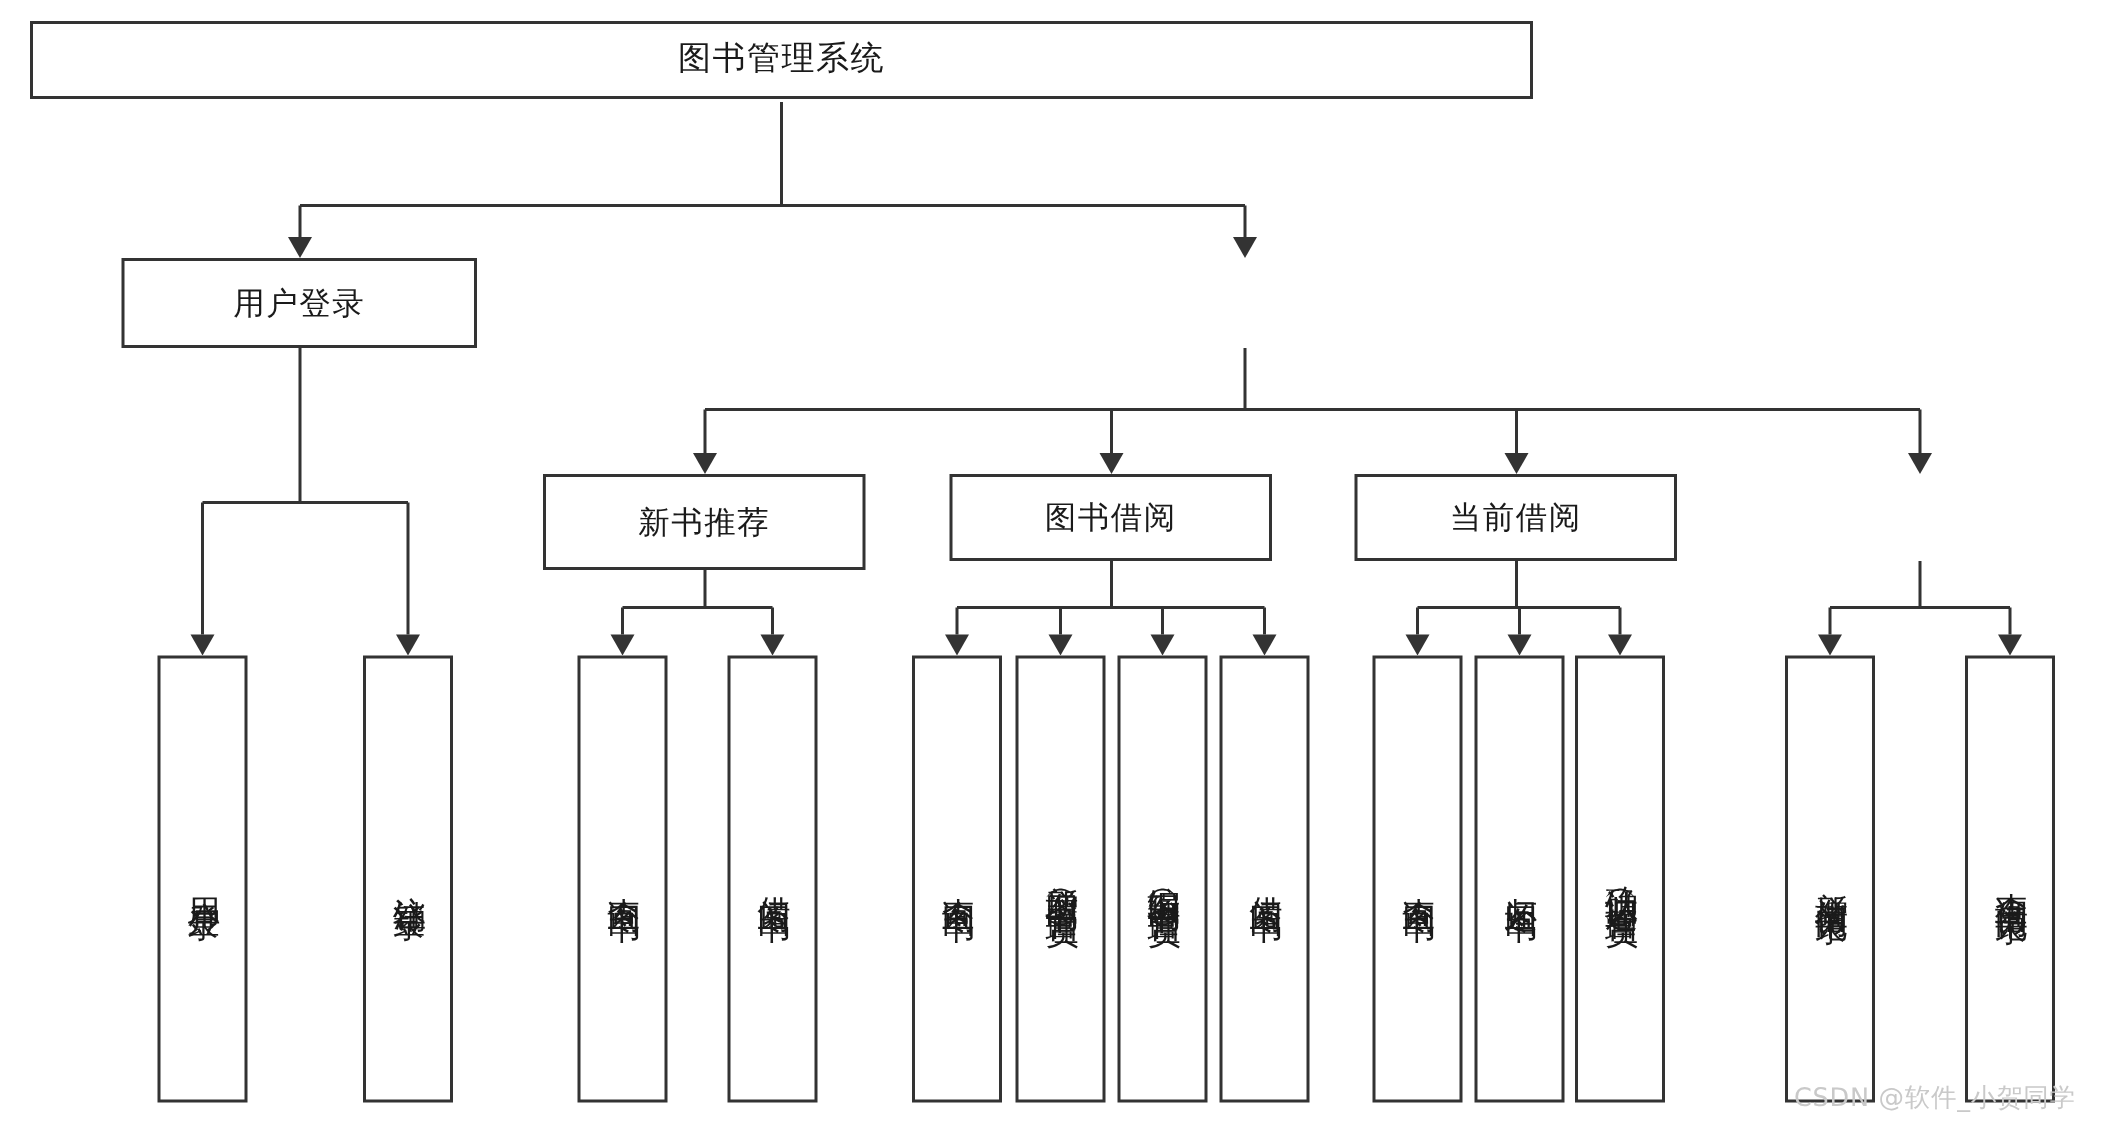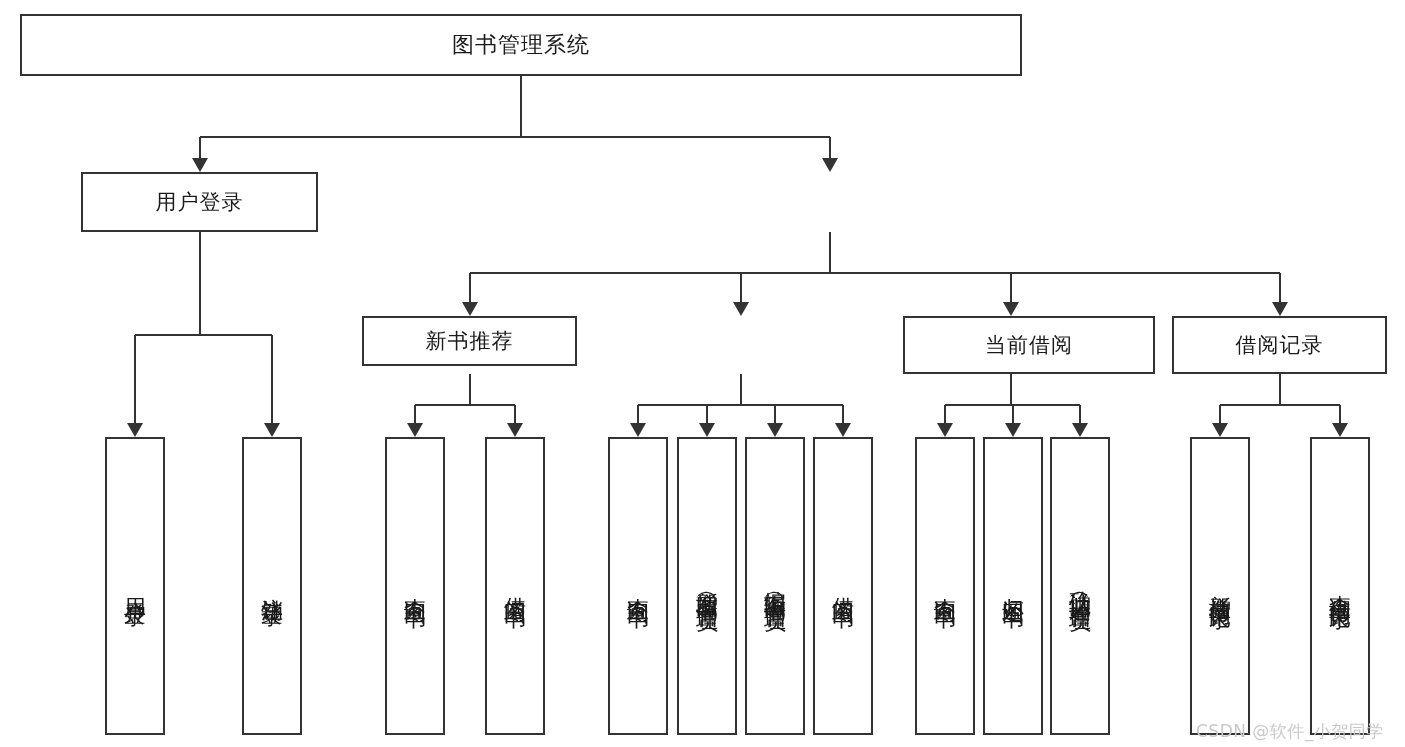--- a/index.html
+++ b/index.html
@@ -142,36 +142,36 @@
       <div class="vline" style="left: 1079px; top: 405px; height: 18px;"></div>
       <div class="arrow" style="left: 1072px; top: 423px;"></div>
       <div class="vline" style="left: 1278.5px; top: 374px; height: 31px;"></div>
       <div class="hline" style="left: 1220px; top: 404px; width: 120px;"></div>
       <div class="vline" style="left: 1219px; top: 405px; height: 18px;"></div>
       <div class="arrow" style="left: 1212px; top: 423px;"></div>
       <div class="vline" style="left: 1339px; top: 405px; height: 18px;"></div>
       <div class="arrow" style="left: 1332px; top: 423px;"></div>
     </div>
 
-  <div class="node root horiz" style="left:20px; top:14px; width:1002px; height:62px;">
+  <div class="node root horiz" style="left:20px; top:14px; width:1002px; height:52px;">
     <span class="label">图书管理系统</span>
   </div>
 
   <div class="node horiz" style="left:81px; top:172px; width:237px; height:60px;">
     <span class="label">用户登录</span>
   </div>
 
-  <div class="node horiz" style="left:362px; top:316px; width:215px; height:50px;">
+  <div class="node horiz" style="left:362px; top:316px; width:215px; height:64px;">
     <span class="label">新书推荐</span>
   </div>
-  <div class="node horiz" style="left:903px; top:316px; width:252px; height:58px;">
+  <div class="node horiz" style="left:633px; top:316px; width:215px; height:58px;">
+    <span class="label">图书借阅</span>
+  </div>
+  <div class="node horiz" style="left:903px; top:316px; width:215px; height:58px;">
     <span class="label">当前借阅</span>
-  </div>
-  <div class="node horiz" style="left:1172px; top:316px; width:215px; height:58px;">
-    <span class="label">借阅记录</span>
   </div>
 
   <div class="node leaf" style="left:105px; top:437px; width:60px; height:298px;">
     <span class="label">用户登录</span>
   </div>
   <div class="node leaf" style="left:242px; top:437px; width:60px; height:298px;">
     <span class="label">注销登录</span>
   </div>
 
   <div class="node leaf" style="left:385px; top:437px; width:60px; height:298px;">

